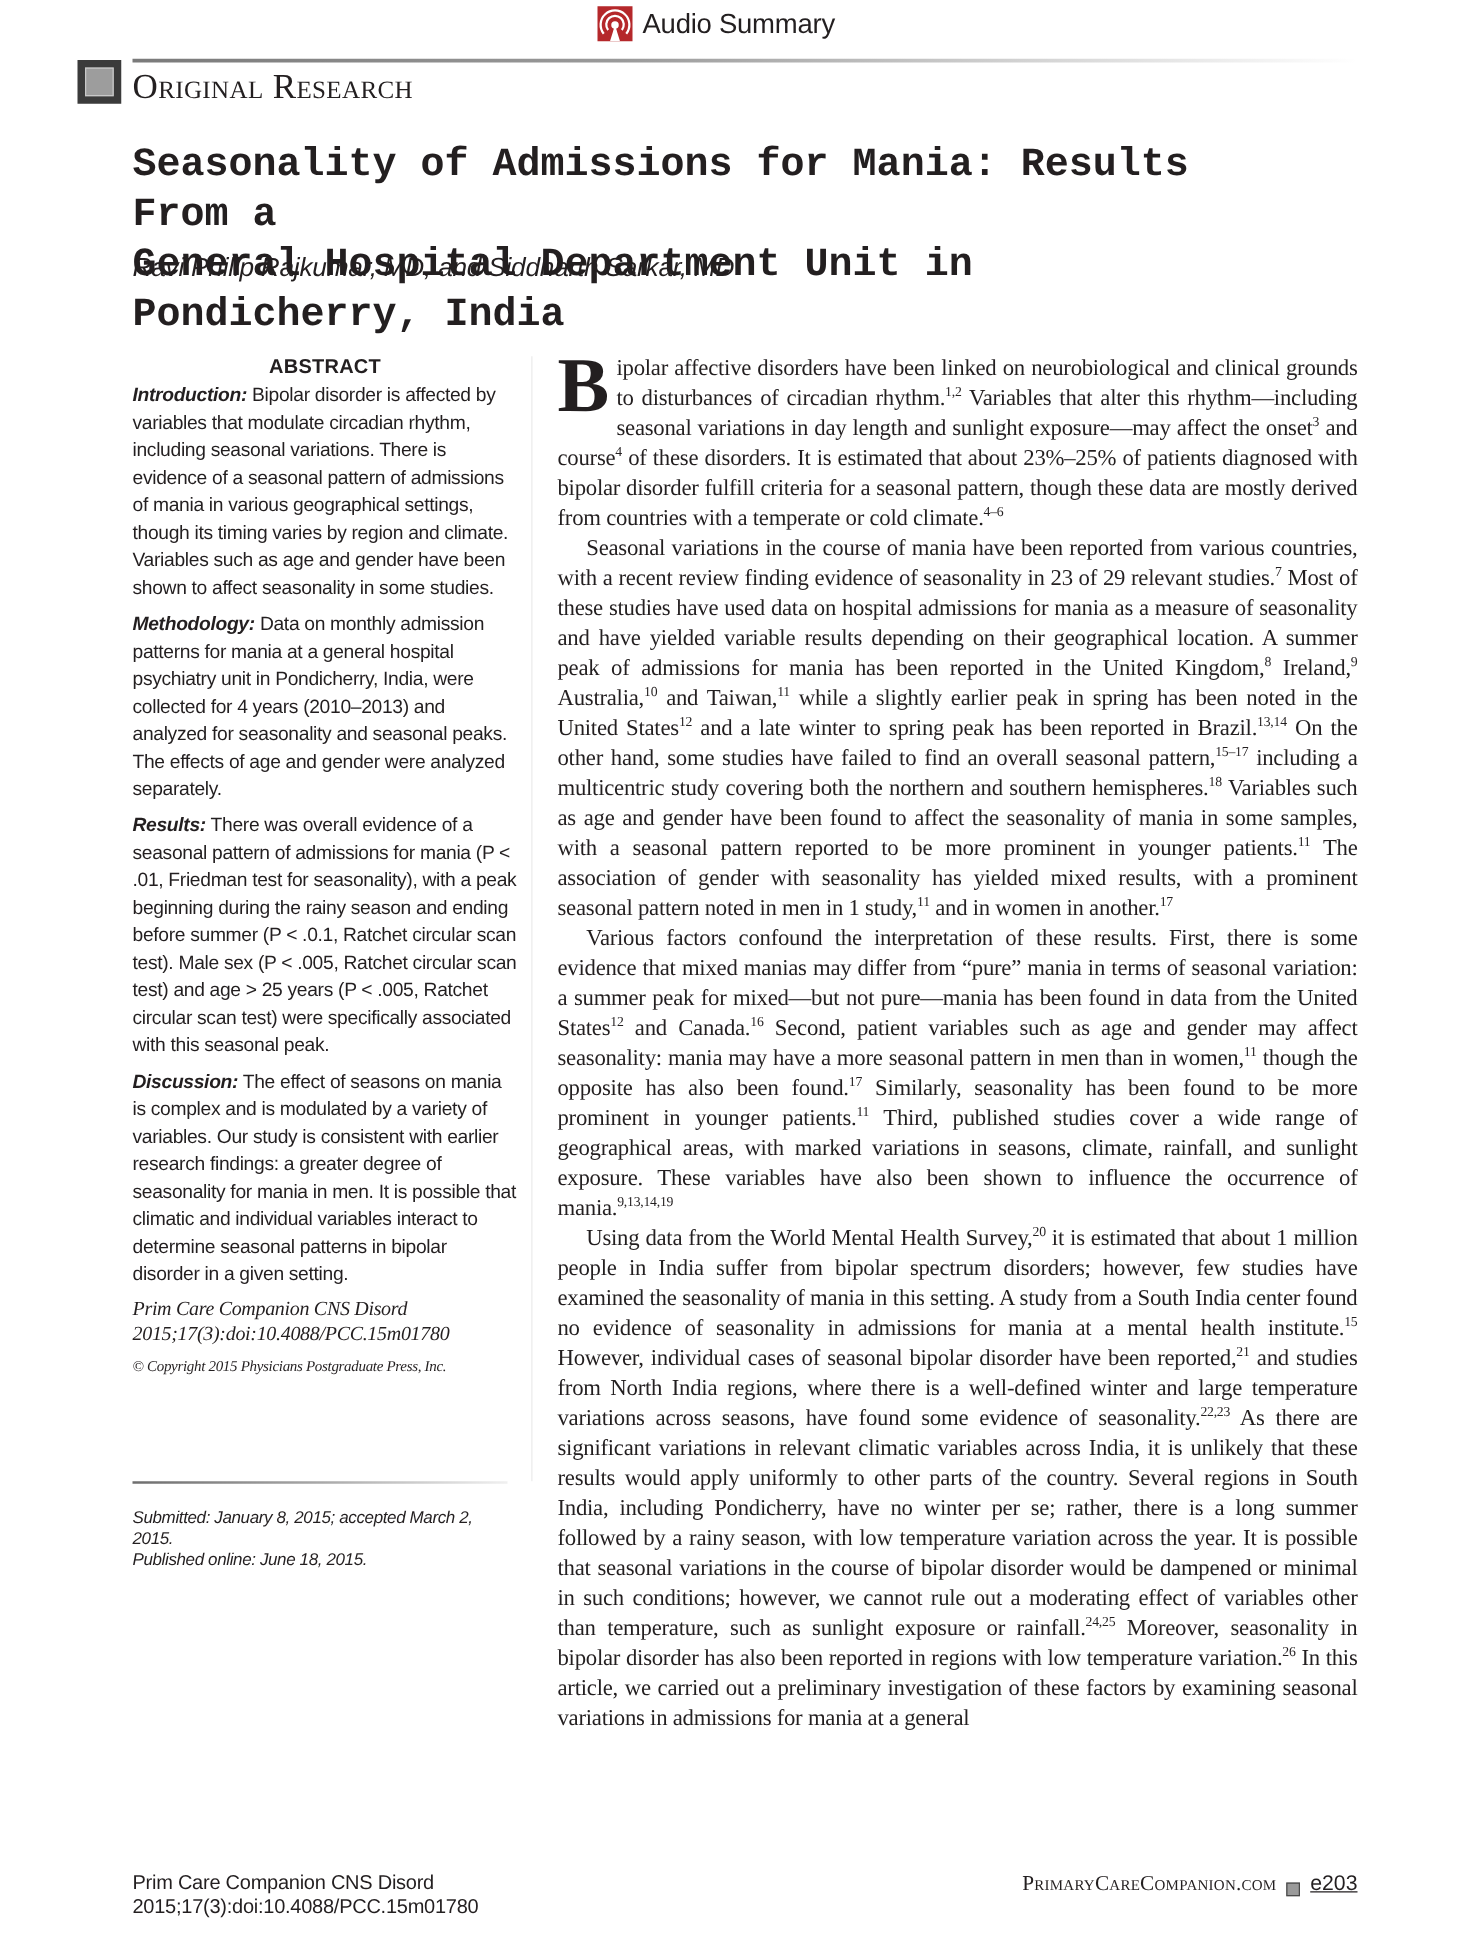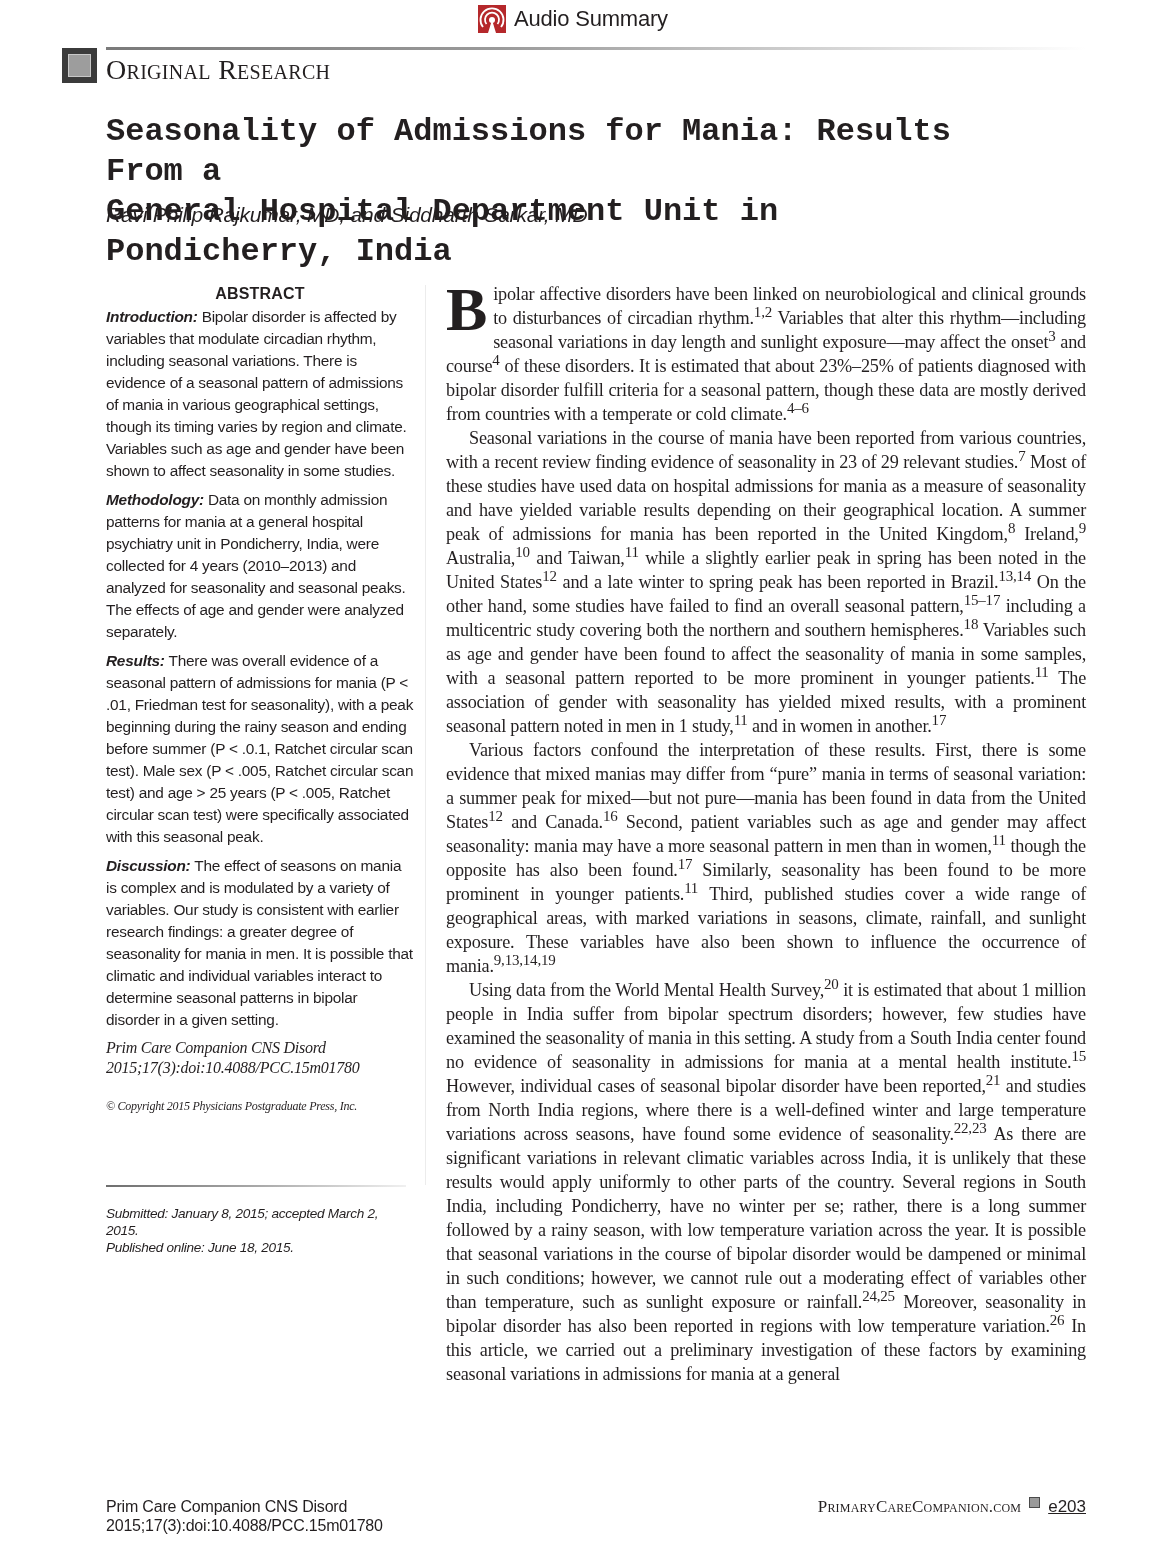--- a/index.html
+++ b/index.html
@@ -17,35 +17,35 @@
   .section-label { position: absolute; left: 106px; top: 54px; font-family: "Liberation Serif", serif; font-size: 28px; font-variant: small-caps; letter-spacing: 0.3px; color: #231f20; }
 
   .article-title { position: absolute; left: 106px; top: 112px; width: 900px; font-family: Liberation Mono, monospace; font-weight: bold; font-size: 32px; line-height: 40px; color: #231f20; }
   .authors { position: absolute; left: 106px; top: 203px; font-family: "Liberation Sans", sans-serif; font-style: italic; font-size: 21px; color: #231f20; letter-spacing: -0.2px; }
 
   .abstract { position: absolute; left: 106px; top: 283px; width: 308px; font-family: "Liberation Sans", sans-serif; font-size: 15.4px; line-height: 22px; color: #231f20; letter-spacing: -0.25px; }
   .abstract-heading { font-weight: bold; font-size: 16px; letter-spacing: 0.2px; margin-bottom: 1px; text-align: center; }
   .abstract p { margin-bottom: 7px; }
   .abstract .lead { font-weight: bold; font-style: italic; }
   .citation { font-family: "Liberation Serif", serif; font-style: italic; font-size: 16px; line-height: 20px; margin-top: 2px; }
-  .copyright { font-family: "Liberation Serif", serif; font-style: italic; font-size: 12px; margin-top: 17px; }
+  .copyright { font-family: "Liberation Serif", serif; font-style: italic; font-size: 12px; margin-top: 4px; }
   .abstract-rule { position: absolute; left: 106px; top: 1185px; width: 300px; height: 2px; background: linear-gradient(to right, #6e6e6e 0%, #a8a8a8 50%, #f0f0f0 100%); }
   .col-divider { position: absolute; left: 425px; top: 285px; width: 1px; height: 900px; background: #ececec; }
 
   .meta { position: absolute; left: 106px; top: 1205px; width: 306px; font-family: "Liberation Sans", sans-serif; font-style: italic; font-size: 13.6px; line-height: 17px; color: #231f20; letter-spacing: -0.3px; }
   .meta b { font-style: normal; font-weight: normal; font-style: italic; margin-top: 22px; }
 
   .body-text { position: absolute; left: 446px; top: 282px; width: 640px; font-family: "Liberation Serif", serif; font-size: 18.2px; line-height: 24px; color: #231f20; text-align: justify; letter-spacing: -0.2px; }
   .body-text p { text-indent: 23px; }
   .body-text p.first { text-indent: 0; }
   .dropcap { float: left; font-family: "Liberation Serif", serif; font-weight: bold; font-size: 62px; line-height: 46px; margin: 4px 6px 0 0; }
-  sup { font-size: 15px; line-height: 0; vertical-align: 7px; }
+  sup { font-size: 11px; line-height: 0; vertical-align: 7px; }
 
   .footer-left { position: absolute; left: 106px; top: 1497px; font-family: "Liberation Sans", sans-serif; font-size: 16px; line-height: 19px; color: #231f20; letter-spacing: -0.2px; }
-  .footer-right { position: absolute; right: 84px; top: 1497px; display: flex; align-items: flex-start; gap: 8px; color: #231f20; }
+  .footer-right { position: absolute; right: 84px; top: 1497px; display: flex; align-items: flex-end; gap: 8px; color: #231f20; }
   .footer-site { font-family: "Liberation Serif", serif; font-variant: small-caps; font-size: 17px; letter-spacing: 0.2px; }
   .footer-square { width: 11px; height: 11px; background: #9a9a9a; border: 1.5px solid #4a4a4a; }
   .footer-page { font-family: "Liberation Sans", sans-serif; font-size: 17px; text-decoration: underline; }
 </style>
 </head>
 <body>
 
 <div class="audio-summary">
   <span class="audio-icon">
     <svg width="28" height="28" viewBox="0 0 28 28">

